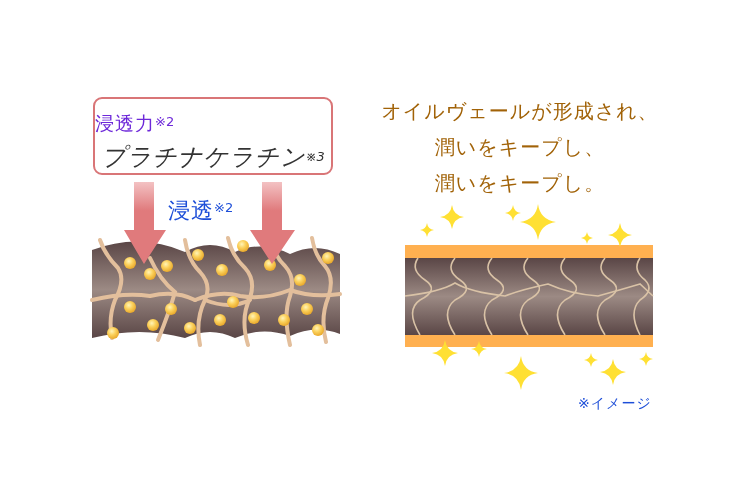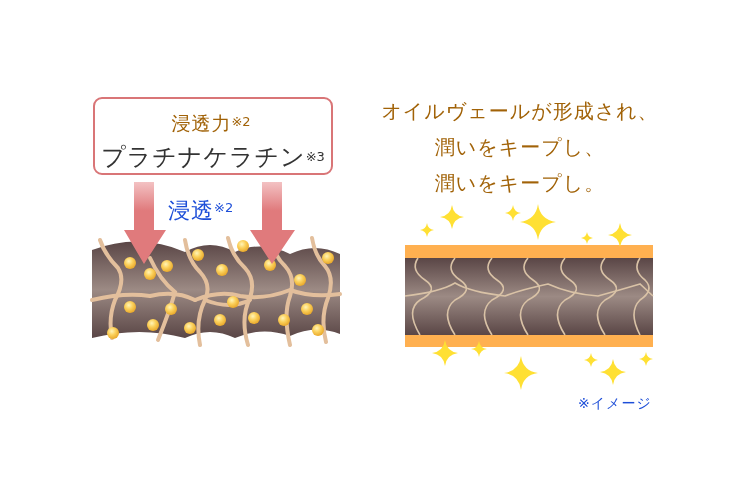--- a/index.html
+++ b/index.html
@@ -1,20 +1,20 @@
 <!DOCTYPE html>
 <html><head>
 <meta charset="utf-8">
 <style>
   html,body{margin:0;padding:0;background:#ffffff;}
   body{width:750px;height:480px;position:relative;overflow:hidden;font-family:"DejaVu Sans",sans-serif;}
   .abs{position:absolute;}
   #callout-box{left:93px;top:97px;width:240px;height:78px;border:2px solid #d97577;border-radius:9px;box-sizing:border-box;background:#fff;}
-  .box-line1{position:absolute;left:0;right:4px;top:12px;text-align:center;font-size:19px;color:#a16207;letter-spacing:1px;}
-  .box-line2{position:absolute;left:0;right:0;top:42px;text-align:center;font-size:24px;color:#333;letter-spacing:1px;white-space:nowrap;}
+  .box-line1{position:absolute;left:0;right:4px;top:12px;font-size:19px;color:#6d28d9;letter-spacing:1px;}
+  .box-line2{position:absolute;left:0;right:0;top:42px;text-align:center;font-size:24px;color:#333;letter-spacing:1px;white-space:nowrap;font-style:italic;}
   .sup{font-size:13px;vertical-align:4px;letter-spacing:0;}
   #penetration-label{left:168px;top:196px;font-size:22px;color:#1d4ed8;letter-spacing:1px;white-space:nowrap;}
   #penetration-label .sup{font-size:13px;vertical-align:6px;}
   .desc{position:absolute;left:370px;width:300px;text-align:center;font-size:20px;color:#a16207;letter-spacing:1px;white-space:nowrap;}
   #image-note{left:578px;top:395px;font-size:14px;color:#1d4ed8;letter-spacing:1px;}
   svg{position:absolute;left:0;top:0;}
 </style>
 </head>
 <body>
 

